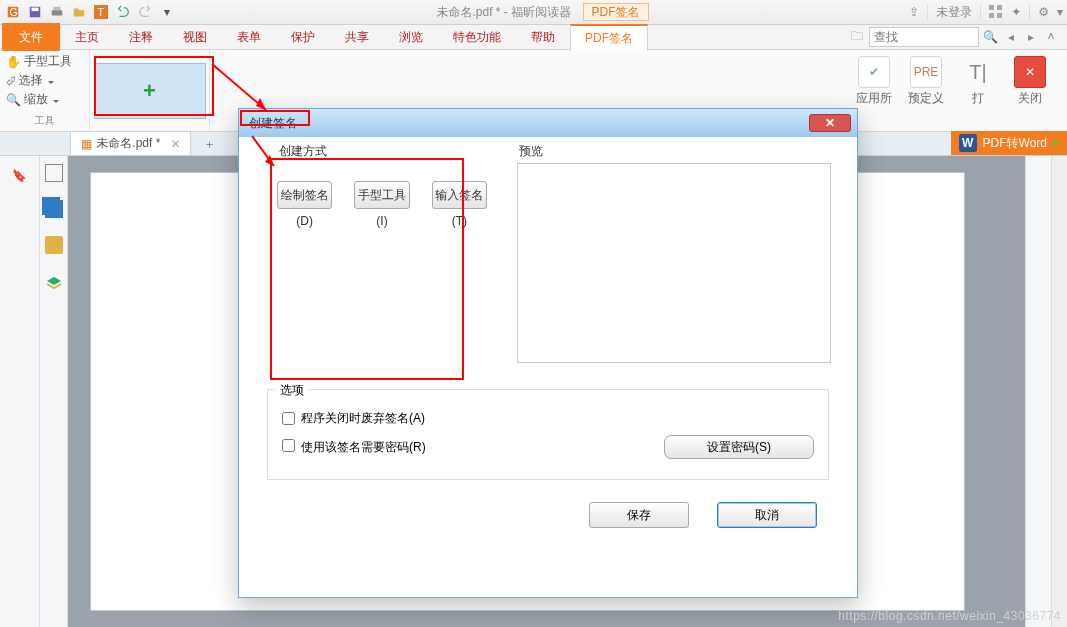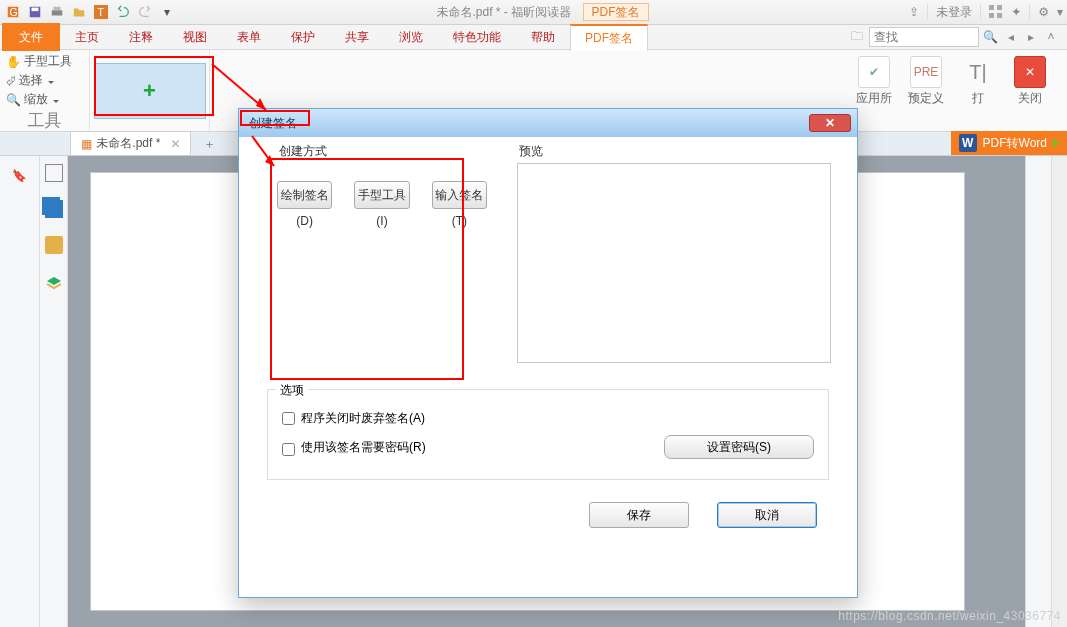--- a/index.html
+++ b/index.html
@@ -28,21 +28,21 @@
 .ribbon-search { margin-left:auto; display:flex; align-items:center; gap:4px; padding-right:8px;}
 .searchbox { width:110px; height:20px; border:1px solid #ccc; padding:0 4px; color:#aaa; background:#fff;}
 .ribbon-search .ic{width:16px;height:16px;display:flex;align-items:center;justify-content:center;color:#888;}
 
 
 .ribbon-body { height:82px; background:#fafafa; border-bottom:1px solid #d6d6d6; display:flex; }
 .rb-group { border-right:1px solid #e3e3e3; display:flex; flex-direction:column; justify-content:space-between; padding:2px 6px;}
 .rb-tools { width:90px; }
 .rb-tools-row{ display:flex; align-items:center; gap:3px; color:#555; padding:1px 0;}
 .rb-tools-row .drop::after{content:"";display:inline-block;border:3px solid transparent;border-top-color:#666;margin-left:2px;transform:translateY(2px);}
-.rb-label { text-align:center; color:#888; font-size:17px; padding-bottom:1px;}
+.rb-label { text-align:center; color:#888; font-size:10px; padding-bottom:1px;}
 .rb-add { width:120px; display:flex; align-items:center; justify-content:center;}
 .plusbox { width:112px; height:56px; background:#cfe4f5; border:1px solid #99c2e0; display:flex; align-items:center; justify-content:center; }
 .plusbox .plus{font-size:22px;color:#22a63a;font-weight:bold;}
 .rb-flex{ flex:1;}
 .rb-sign { display:flex; gap:6px; padding:4px 8px;}
 .rb-sign .bigbtn{ width:46px; display:flex; flex-direction:column; align-items:center; gap:2px; color:#666; }
 .bigbtn .bigicon{ width:32px;height:32px; border:1px solid #cfd6dc; background:#fff; border-radius:3px; display:flex;align-items:center;justify-content:center;color:#7a9;}
 .bigbtn.close .bigicon{ background:#e74c3c; border-color:#c0392b; color:#fff;}
 .bigbtn.text .bigicon{ border:none; background:transparent; color:#888;}
 
@@ -284,21 +284,21 @@
       <div class="preview-box"></div>
     </div>
   </div>
   <div class="options">
     <div class="legend">选项</div>
     <div class="opt-row">
       <input type="checkbox" style="">
       <span>程序关闭时废弃签名(A)</span>
     </div>
     <div class="opt-row last">
-      <span style="display:flex;align-items:flex-end;gap:6px;">
+      <span style="display:flex;align-items:flex-start;gap:6px;">
         <input type="checkbox" style="">
         <span>使用该签名需要密码(R)</span>
       </span>
       <div class="setpw-btn">设置密码(S)</div>
     </div>
   </div>
   <div class="dlg-footer">
     <div class="ftr-btn">保存</div>
     <div class="ftr-btn primary">取消</div>
   </div>

